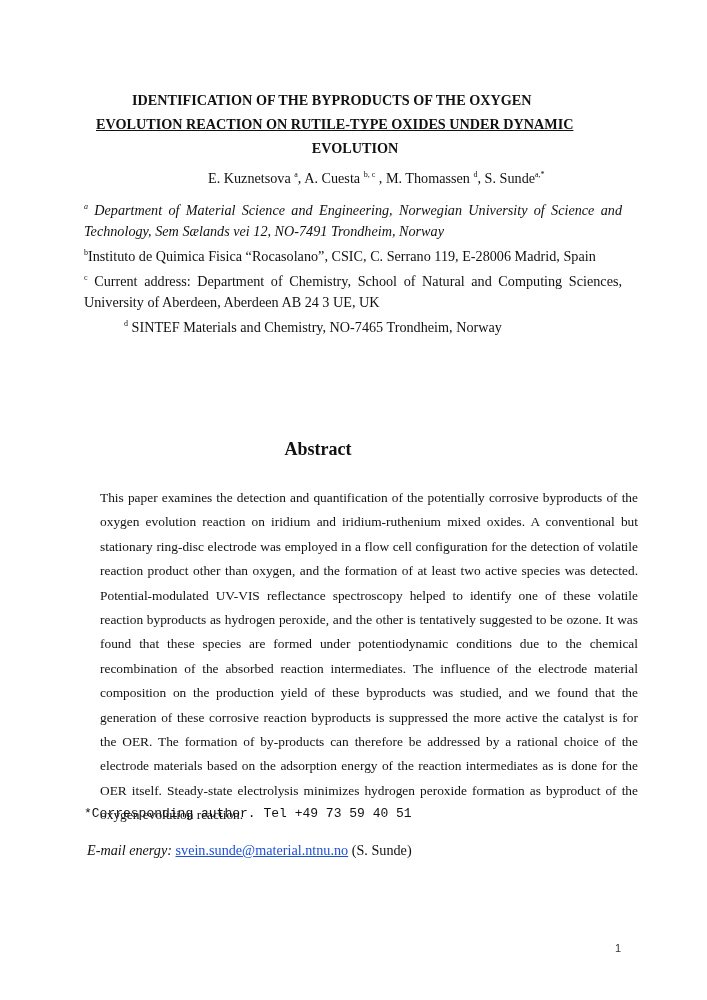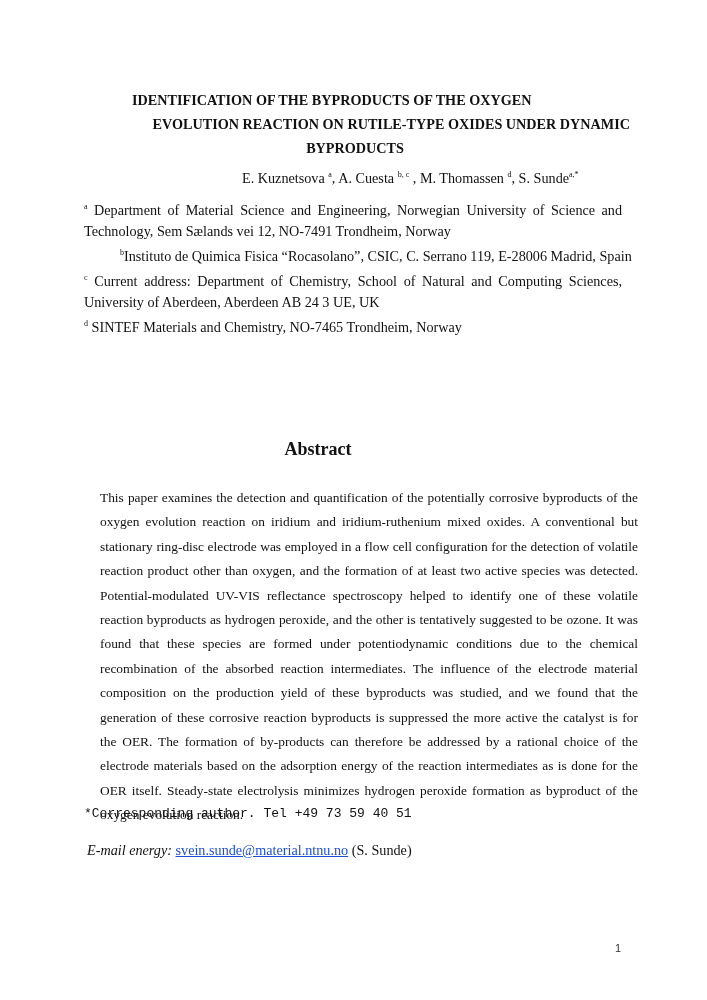--- a/index.html
+++ b/index.html
@@ -2,51 +2,51 @@
 <html><head>
   <meta charset="utf-8">
   <style>
     html, body { margin: 0; padding: 0; background: #ffffff; }
     body { width: 707px; height: 1000px; position: relative; overflow: hidden;
            font-family: "Liberation Serif", "DejaVu Serif", serif; color: #111; }
     .page { position: absolute; left: 0; top: 0; width: 707px; height: 1000px; }
     .title { position: absolute; left: 80px; width: 550px; text-align: center;
              font-weight: bold; font-size: 14.2px; line-height: 24px; top: 88px; }
     .title .l1 { display: block; padding-left: 52px; text-align: left; }
-    .title .l2 { display: block; text-align: right; padding-left: 16px; }
+    .title .l2 { display: block; text-align: left; padding-left: 16px; text-decoration: underline; }
     .title .l3 { display: block; }
-    .authors { position: absolute; left: 208px; top: 170px; font-size: 14.2px; white-space: nowrap; margin-left: 34px; }
+    .authors { position: absolute; left: 208px; top: 170px; font-size: 14.2px; white-space: nowrap; }
     sup { font-size: 8px; vertical-align: 6px; line-height: 0; }
     .affil { position: absolute; left: 84px; width: 538px; font-size: 14.2px;
              line-height: 21px; text-align: justify; }
     .affil p { margin: 0; }
-    #aff-a { top: 200px; }
-    #aff-b { top: 246px; margin-left: 36px; }
+    #aff-a { top: 200px; font-style: italic; }
+    #aff-b { top: 246px; }
     #aff-c { top: 271px; }
-    #aff-d { top: 317px; }
+    #aff-d { top: 317px; margin-left: 40px; }
     .abstract-title { position: absolute; left: 0; width: 636px; text-align: center;
                       top: 439px; font-weight: bold; font-size: 18px; }
     .abstract { position: absolute; left: 84px; top: 470px; width: 538px;
                 font-size: 13.4px; line-height: 24.4px; text-align: justify; margin: 16px; }
     .corr { position: absolute; left: 84px; top: 806px; font-size: 13px; white-space: nowrap; font-family: Liberation Mono, monospace; }
     .email { position: absolute; left: 87px; top: 842px; font-size: 14.2px; white-space: nowrap; }
     .email .lbl { font-style: italic; }
     .email a { color: #1d4ed8; text-decoration: underline; }
     .pagenum { position: absolute; left: 615px; top: 942px; font-family: "Liberation Sans", sans-serif;
                font-size: 11px; color: #333; }
   </style>
 </head>
 <body>
 
 <div class="page">
 
   <div class="title">
     <span class="l1">IDENTIFICATION OF THE BYPRODUCTS OF THE OXYGEN</span>
     <span class="l2">EVOLUTION REACTION ON RUTILE-TYPE OXIDES UNDER DYNAMIC</span>
-    <span class="l3">BYPRODUCTS</span>
+    <span class="l3">EVOLUTION</span>
   </div>
 
   <div class="authors">
     <span>E. Kuznetsova</span>
     <sup>a</sup>,
     <span>A. Cuesta</span>
     <sup>b, c</sup> ,
     <span>M. Thomassen</span>
     <sup>d</sup>,
     <span>S. Sunde</span><sup>a,*</sup>

